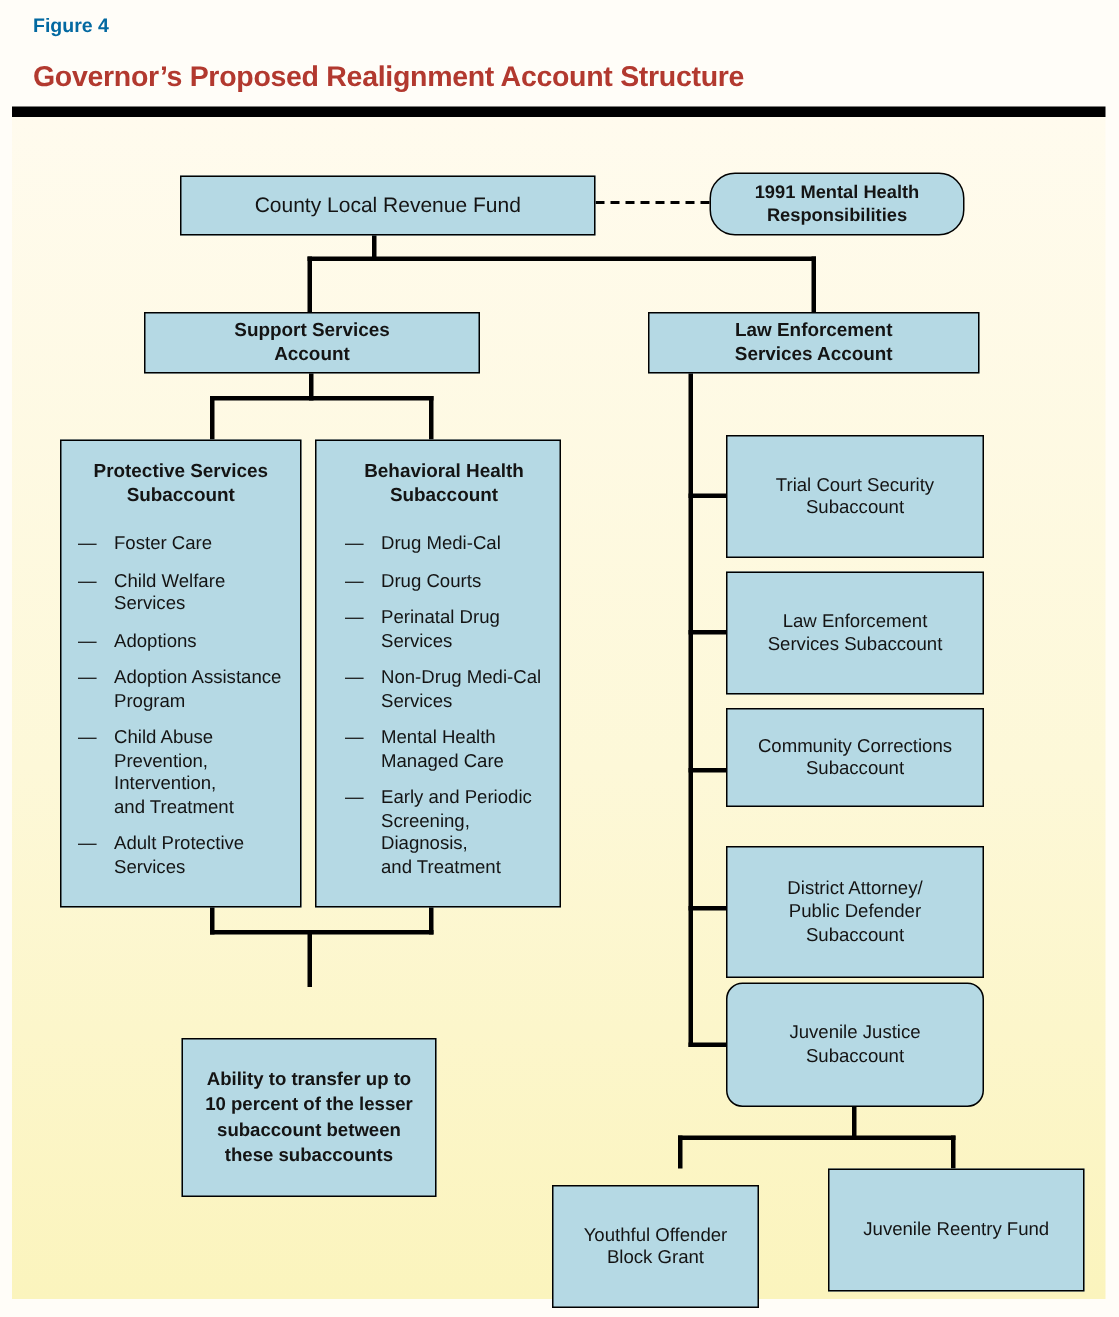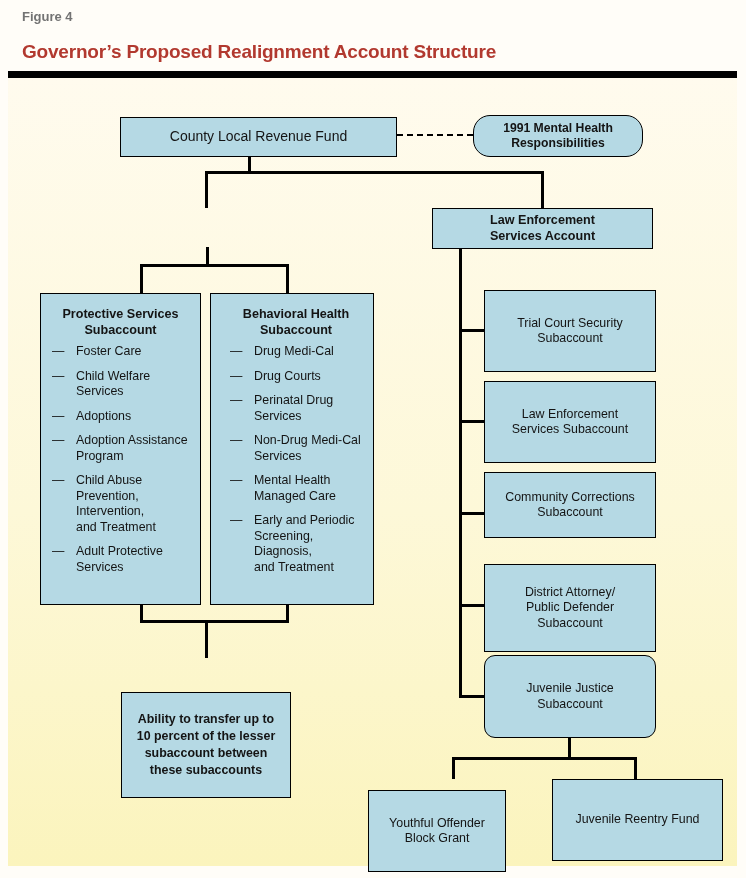--- a/index.html
+++ b/index.html
@@ -8,21 +8,21 @@
     background:#fffdf8;
     font-family:"Liberation Sans", sans-serif;
     color:#1a1a1a;
     position:relative;
     -webkit-font-smoothing:antialiased;
   }
   #page{position:relative;width:746px;height:878px;overflow:hidden;}
 
   .fig-label{
     position:absolute;left:22px;top:9px;
-    font-size:13px;font-weight:bold;color:#737373;text-align:center;
+    font-size:13px;font-weight:bold;color:#0369a1;text-align:center;
   }
   .page-title{
     position:absolute;left:22px;top:41px;
     font-size:19px;font-weight:bold;
     color:var(--title,#b2392f);
     letter-spacing:-0.2px;
   }
   .title-rule{
     position:absolute;left:8px;top:71px;width:729px;height:7px;
     background:#000;
@@ -47,21 +47,21 @@
   .acct{font-size:12.6px;font-weight:bold;}
   .mh91{font-size:12.2px;font-weight:bold;line-height:15px;}
 
   .bigbox{
     flex-direction:column;justify-content:flex-start;align-items:stretch;
     padding:12px 8px 8px 8px;
     text-align:left;
   }
   .bigbox .hdr{
     text-align:center;font-weight:bold;font-size:12.6px;line-height:16px;
-    margin-bottom:6px;white-space:pre-line;
+    margin-bottom:17px;white-space:pre-line;
   }
   .li{display:flex;margin:0 0 9px 3px;}
   .li .dash{width:24px;flex:none;}
   .li .lt{white-space:pre-line;line-height:15.5px;}
 
   .ln{position:absolute;background:var(--connector,#000);}
   .dashln{
     position:absolute;height:0;background:none;
     border-top:2.5px dashed var(--connector,#000);
   }
@@ -99,20 +99,22 @@
   <div class="ln" style="left:452px;top:757px;width:185px;height:3px;"></div>
   <div class="ln" style="left:452px;top:757px;width:3px;height:22px;"></div>
   <div class="ln" style="left:634px;top:757px;width:3px;height:22px;"></div>
   <div class="dashln" style="left:397px;top:134px;width:76px;"></div>
 
   <div class="box county" style="left:120px;top:117px;width:277px;height:40px;">County Local Revenue Fund</div>
 
   <div class="box mh91" style="left:473px;top:115px;width:170px;height:42px;border-radius:17px;">1991 Mental Health
 Responsibilities</div>
 
+  <div class="box acct" style="left:96px;top:208px;width:224px;height:41px;">Support Services
+Account</div>
 
   <div class="box acct" style="left:432px;top:208px;width:221px;height:41px;">Law Enforcement
 Services Account</div>
 
   <div class="box bigbox" style="left:40px;top:293px;width:161px;height:312px;">
     <div class="hdr">Protective Services
 Subaccount</div>
     <div class="li"><span class="dash">—</span><span class="lt">Foster Care</span></div>
     <div class="li"><span class="dash">—</span><span class="lt">Child Welfare Services</span></div>
     <div class="li"><span class="dash">—</span><span class="lt">Adoptions</span></div>

